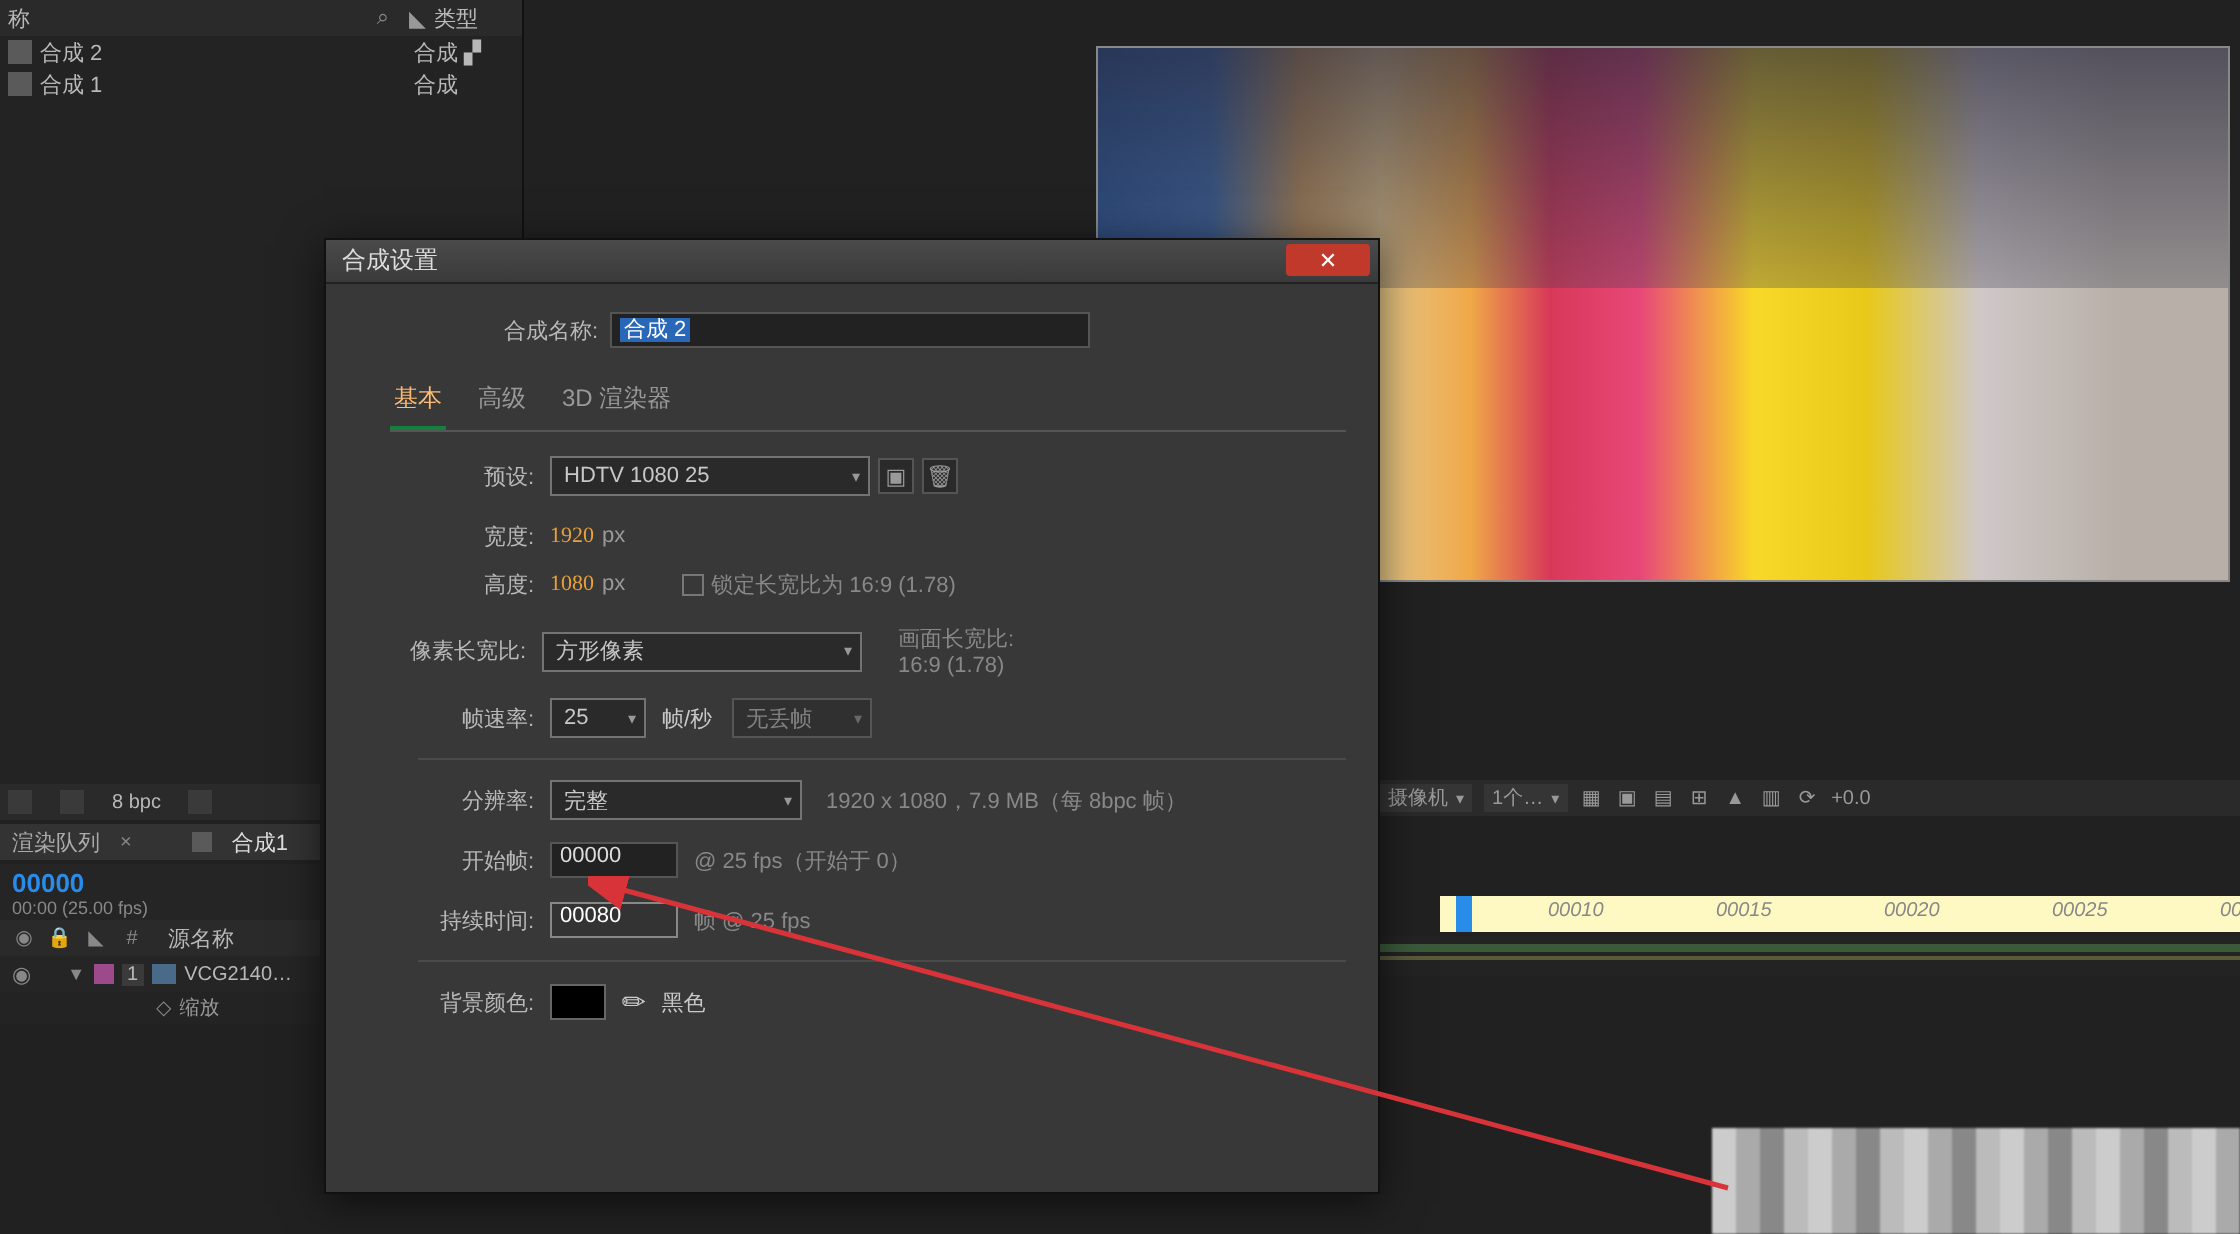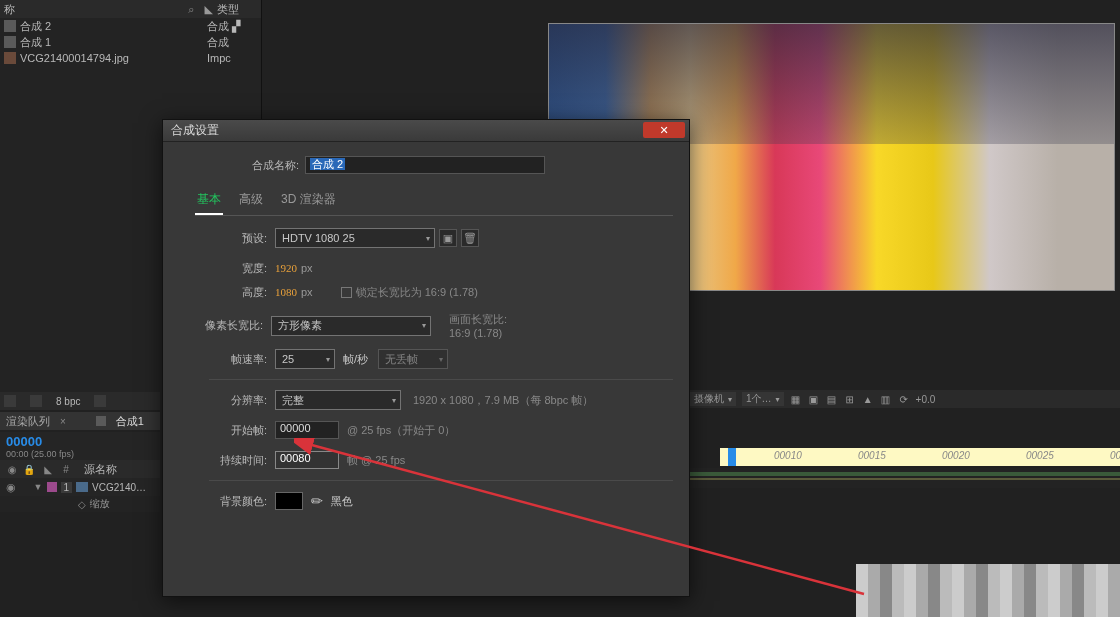--- a/index.html
+++ b/index.html
@@ -88,32 +88,32 @@
   .dialog-body { padding: 14px 16px 12px; height: calc(100% - 22px); display: flex; flex-direction: column; }
 
   .row { display: flex; align-items: center; margin-bottom: 8px; }
   .row .label { width: 86px; text-align: right; color: #b8b8b8; margin-right: 6px; }
   .name-input { width: 240px; height: 18px; background: #222; border: 1px solid #555; padding: 0 4px; color: #fff; font-size: 11px; }
   .name-input .sel { background: #2968b8; color: #fff; padding: 0 2px; }
 
   
   .tabs { display: flex; gap: 14px; border-bottom: 1px solid #555; margin: 6px 0 12px 16px; }
   .tabs .tab { padding: 3px 2px 5px; color: #999; cursor: pointer; font-size: 12px; }
-  .tabs .tab.active { color: #22c55e; border-bottom: 2px solid #ffffff; }
+  .tabs .tab.active { color: #fdba74; border-bottom: 2px solid #15803d; }
 
   .form-area { padding-left: 30px; }
   .form-row { display: flex; align-items: center; margin-bottom: 10px; min-height: 20px; }
   .form-row .flabel { width: 58px; text-align: right; color: #b8b8b8; margin-right: 8px; }
   .form-row .flabel-w { width: 72px; text-align: right; color: #b8b8b8; margin-right: 8px; }
 
   .select { height: 20px; background: #2a2a2a; border: 1px solid #737373; color: #c8c8c8; padding: 0 18px 0 6px; position: relative; display: inline-flex; align-items: center; }
   .select .chev { position: absolute; right: 4px; font-size: 8px; color: #999; }
   .select.w160 { width: 160px; }
   .select.w126 { width: 126px; }
-  .select.w60 { width: 60px; align-items: center; }
+  .select.w60 { width: 48px; align-items: center; }
 
   .icon-btn { width: 18px; height: 18px; background: #2a2a2a; border: 1px solid #555; display: inline-flex; align-items: center; justify-content: center; color: #999; margin-left: 4px; font-size: 11px; }
 
   .link-val { color: #e8a03a; margin-right: 4px; font-family: Liberation Serif, serif; }
   .unit { color: #999; }
   .checkbox { width: 11px; height: 11px; border: 1px solid #777; display: inline-block; margin-right: 4px; vertical-align: middle; }
   .checkbox.checked::after { content: "✓"; color: #ddd; font-size: 9px; display: block; line-height: 9px; text-align: center; }
   .muted { color: #888; }
 
   .txt-input { height: 18px; background: #222; border: 1px solid #555; color: #ddd; padding: 0 4px; font-size: 11px; }
@@ -147,25 +147,20 @@
     </div>
     <div class="project-row">
       <span class="icon-box folder"></span>
       <span class="name">合成 2</span>
       <span class="type"><span>合成</span>&nbsp;▞</span>
     </div>
     <div class="project-row">
       <span class="icon-box folder"></span>
       <span class="name">合成 1</span>
       <span class="type">合成</span>
-    </div>
-    <div class="project-row">
-      <span class="icon-box img"></span>
-      <span class="name">VCG21400014794.jpg</span>
-      <span class="type">Impc</span>
     </div>
   </div>
 
   <div class="project-footer">
     <span class="fbtn"></span>
     <span class="fbtn"></span>
     <span class="bpc">8 bpc</span>
     <span class="fbtn"></span>
   </div>
 

